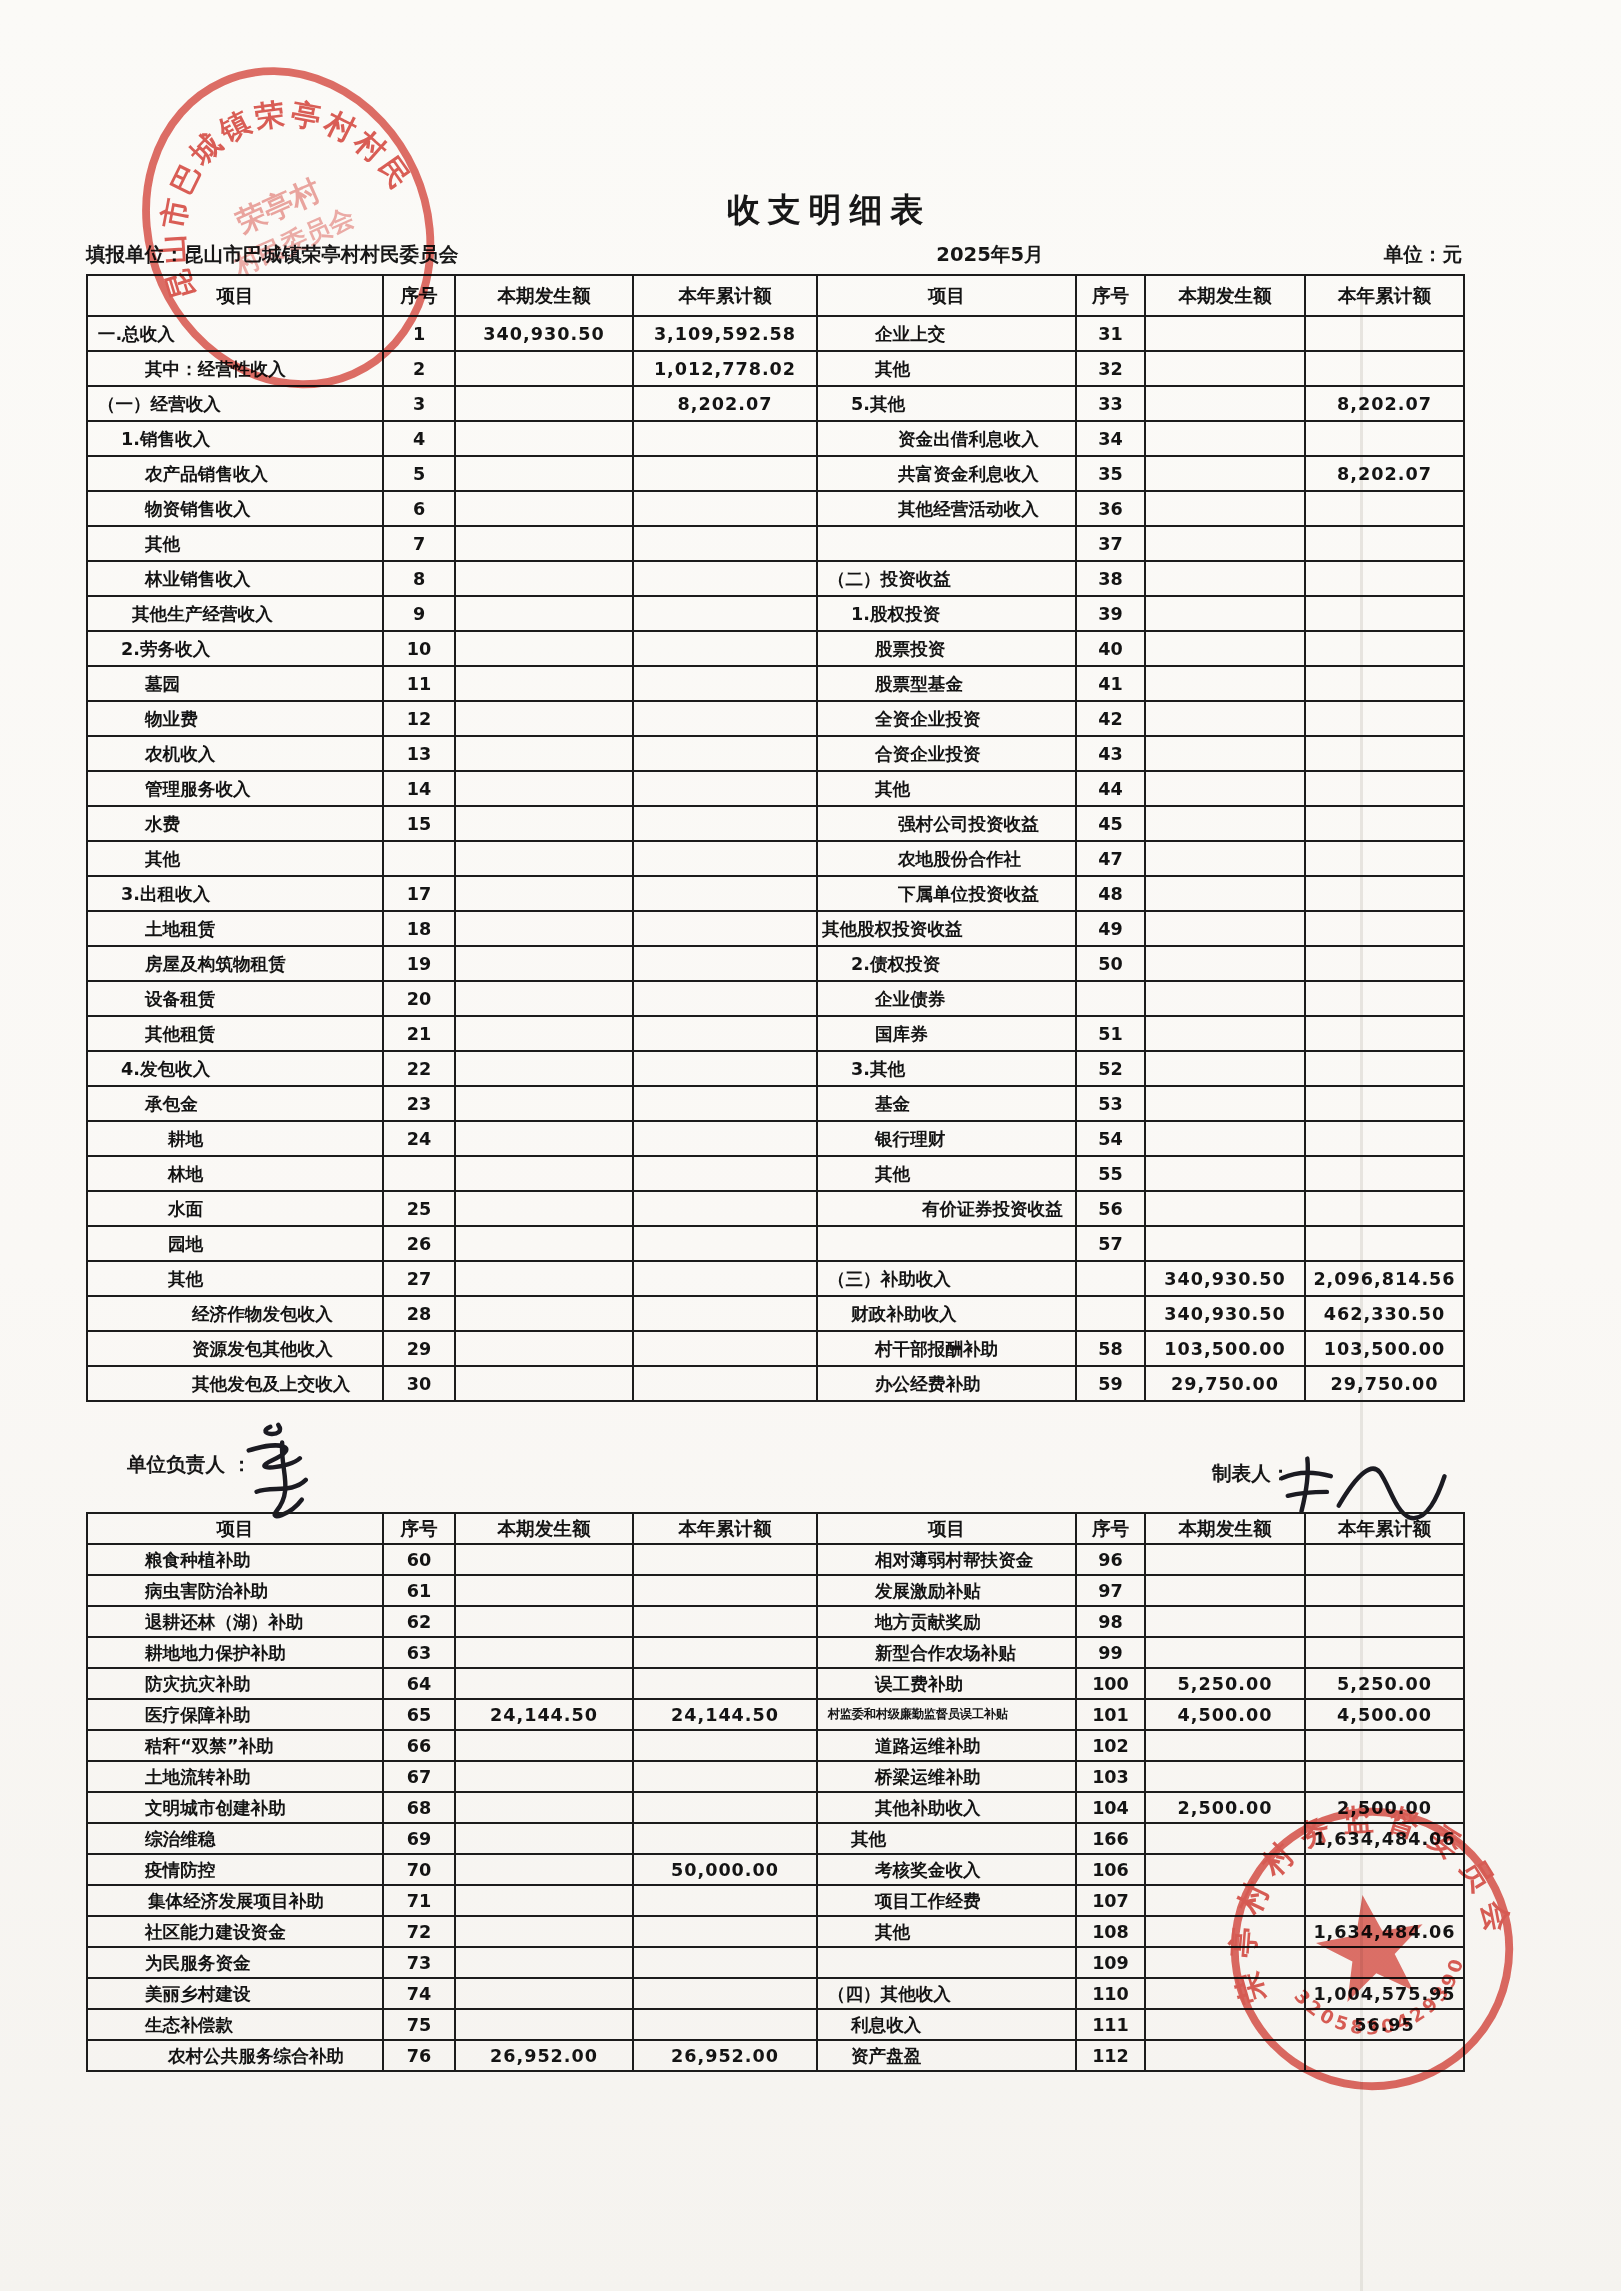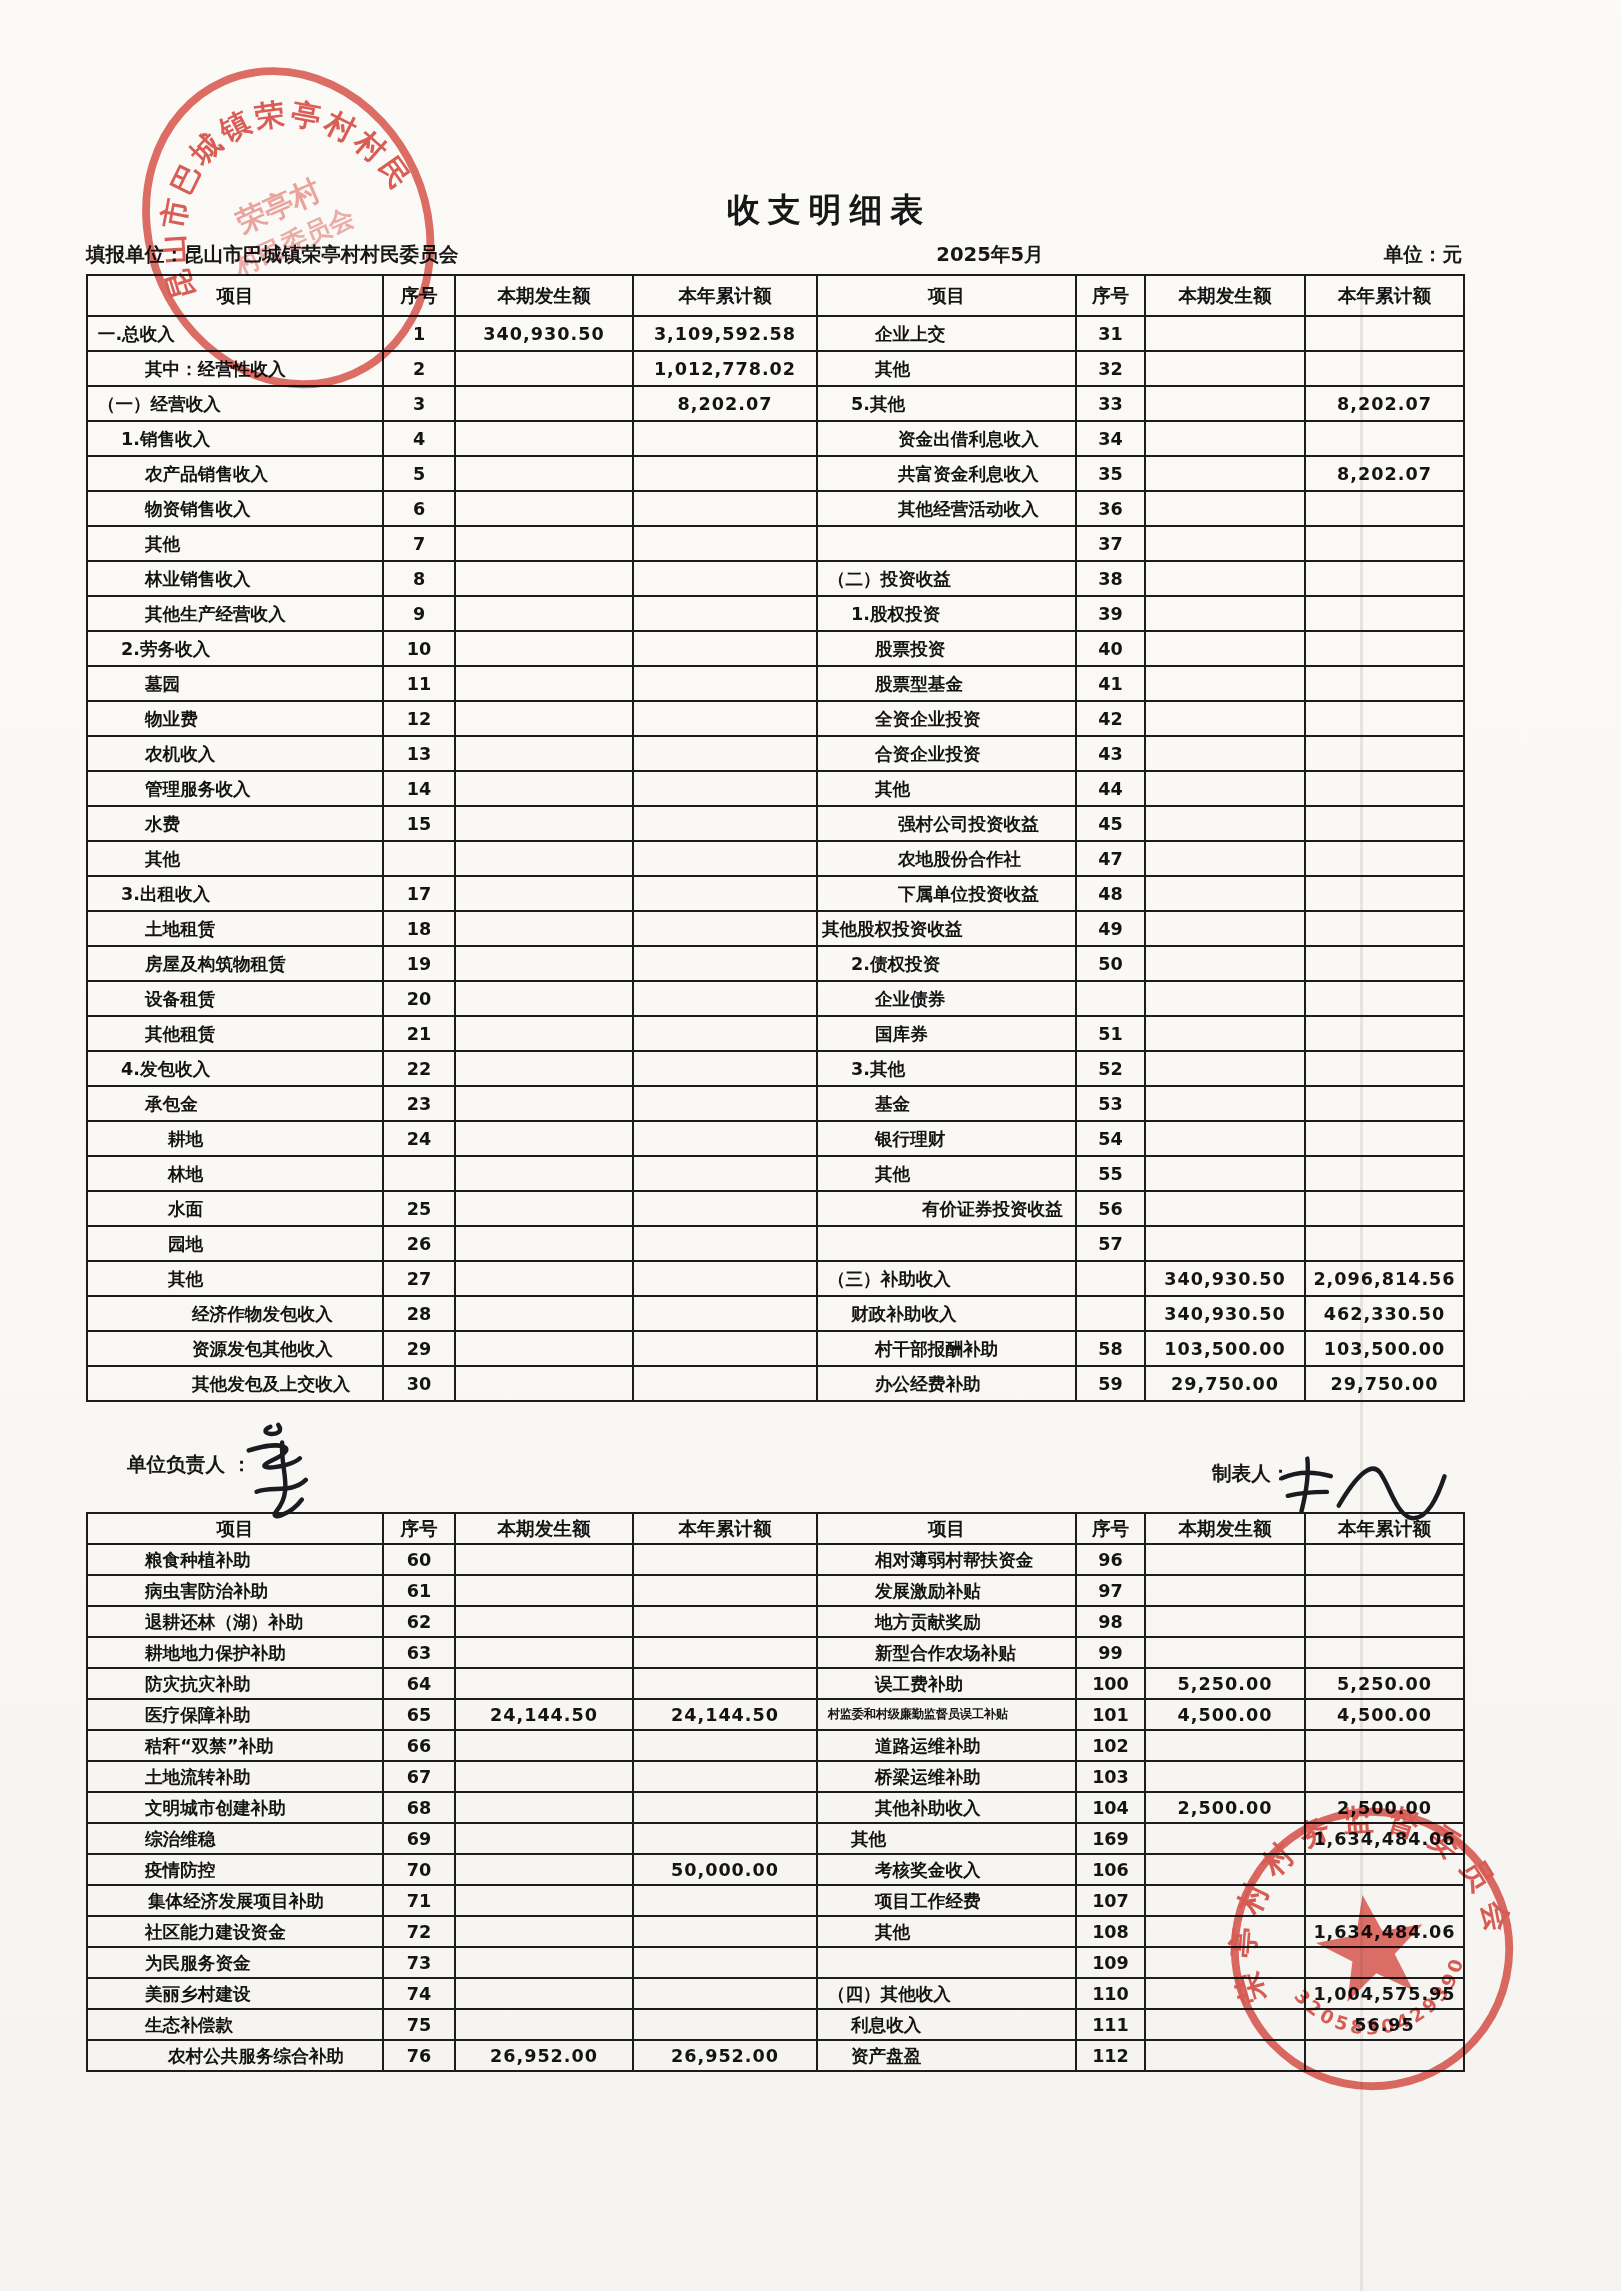--- a/index.html
+++ b/index.html
@@ -160,21 +160,21 @@
           <td class="c-item" style="padding-left: 57px;">林业销售收入</td>
           <td class="c-seq">8</td>
           <td class="c-num"></td>
           <td class="c-num"></td>
           <td class="c-item" style="padding-left: 9.8px;">（二）投资收益</td>
           <td class="c-seq">38</td>
           <td class="c-num"></td>
           <td class="c-num"></td>
         </tr>
         <tr>
-          <td class="c-item" style="padding-left: 57px;">其他生产经营收入</td>
+          <td class="c-item" style="padding-left: 44px;">其他生产经营收入</td>
           <td class="c-seq">9</td>
           <td class="c-num"></td>
           <td class="c-num"></td>
           <td class="c-item" style="padding-left: 33px;">1.股权投资</td>
           <td class="c-seq">39</td>
           <td class="c-num"></td>
           <td class="c-num"></td>
         </tr>
         <tr>
           <td class="c-item" style="padding-left: 33px;">2.劳务收入</td>
@@ -532,21 +532,21 @@
           <td class="c-seq">104</td>
           <td class="c-num">2,500.00</td>
           <td class="c-num">2,500.00</td>
         </tr>
         <tr>
           <td class="c-item" style="padding-left: 57px;">综治维稳</td>
           <td class="c-seq">69</td>
           <td class="c-num"></td>
           <td class="c-num"></td>
           <td class="c-item" style="padding-left: 33px;">其他</td>
-          <td class="c-seq">169</td>
+          <td class="c-seq">166</td>
           <td class="c-num"></td>
           <td class="c-num">1,634,484.06</td>
         </tr>
         <tr>
           <td class="c-item" style="padding-left: 57px;">疫情防控</td>
           <td class="c-seq">70</td>
           <td class="c-num"></td>
           <td class="c-num">50,000.00</td>
           <td class="c-item" style="padding-left: 57px;">考核奖金收入</td>
           <td class="c-seq">106</td>

